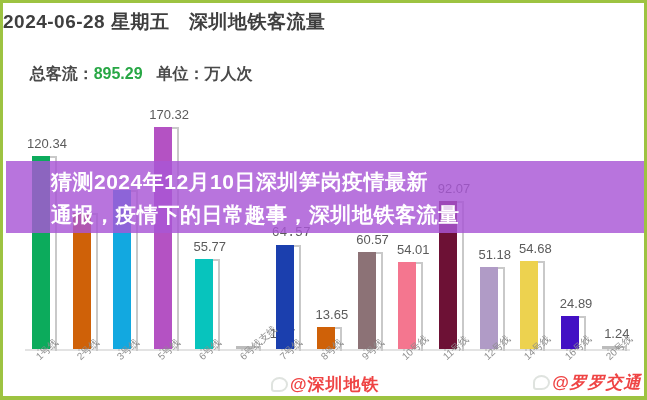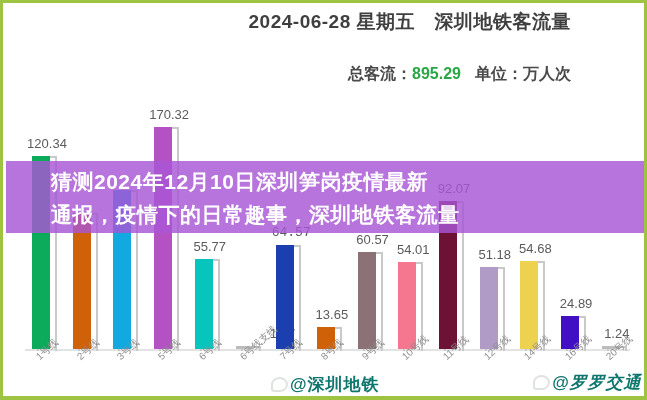--- a/index.html
+++ b/index.html
@@ -21,21 +21,21 @@
     border-right: 3px solid #9dc341;
     border-bottom: 4px solid #9dc341;
     border-top: 3px solid #9dc341;
   }
 
   
   #header {
     position: absolute;
     left: 0; top: 0;
     width: 568px;
-    text-align: right;
+    text-align: left;
     padding-top: 6px;
   }
   #chart-title {
     font-size: 19px;
     font-weight: bold;
     color: #3f3f3f;
     letter-spacing: 0.5px;
     line-height: 26px;
     white-space: pre;
   }
@@ -134,21 +134,21 @@
     box-sizing: border-box;
     overflow: hidden;
   }
   #overlay-text div { white-space: nowrap; }
 
   
   .watermark {
     position: absolute;
     font-size: 17px;
     font-weight: bold;
-    color: #0f766e;
+    color: #ef4444;
     white-space: nowrap;
     letter-spacing: 1px;
   }
   #watermark-center { left: 268px; top: 370px; }
   #watermark-right  { left: 530px; top: 368px; font-style: italic; }
   .wb-icon {
     display: inline-block;
     width: 17px; height: 15px;
     border: 2px solid #dfe3df;
     border-radius: 50% 50% 50% 20%;

